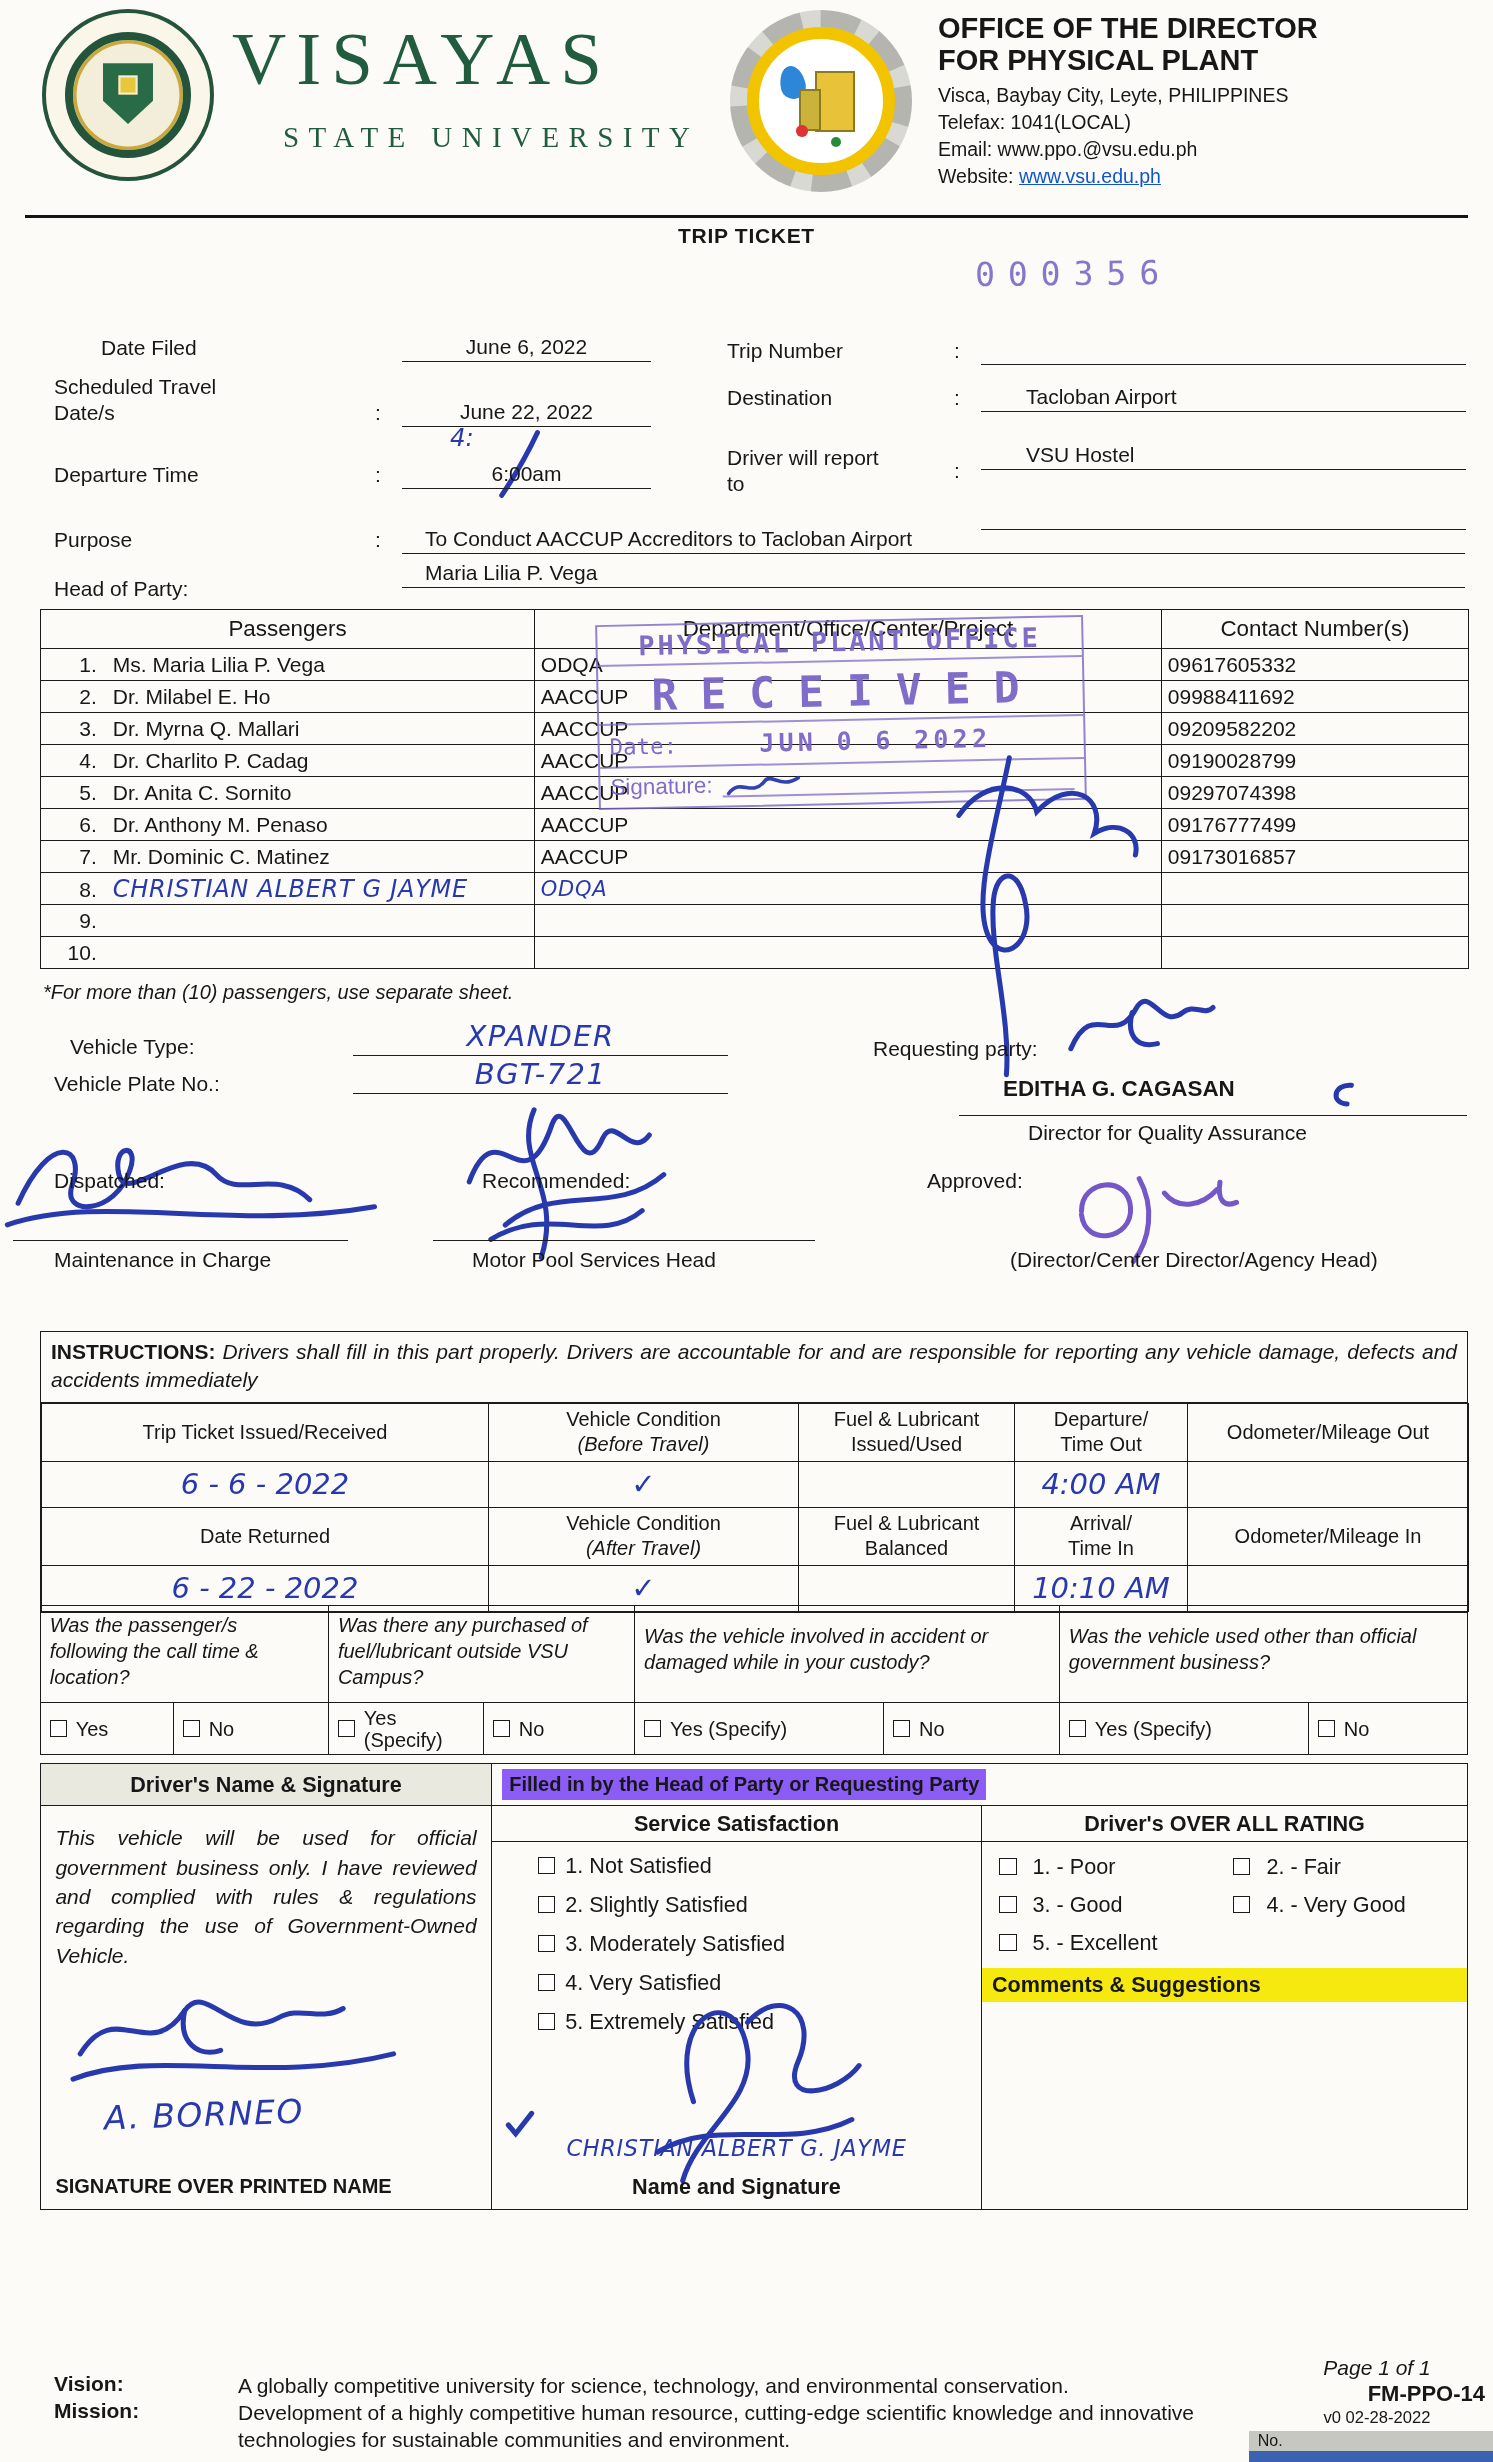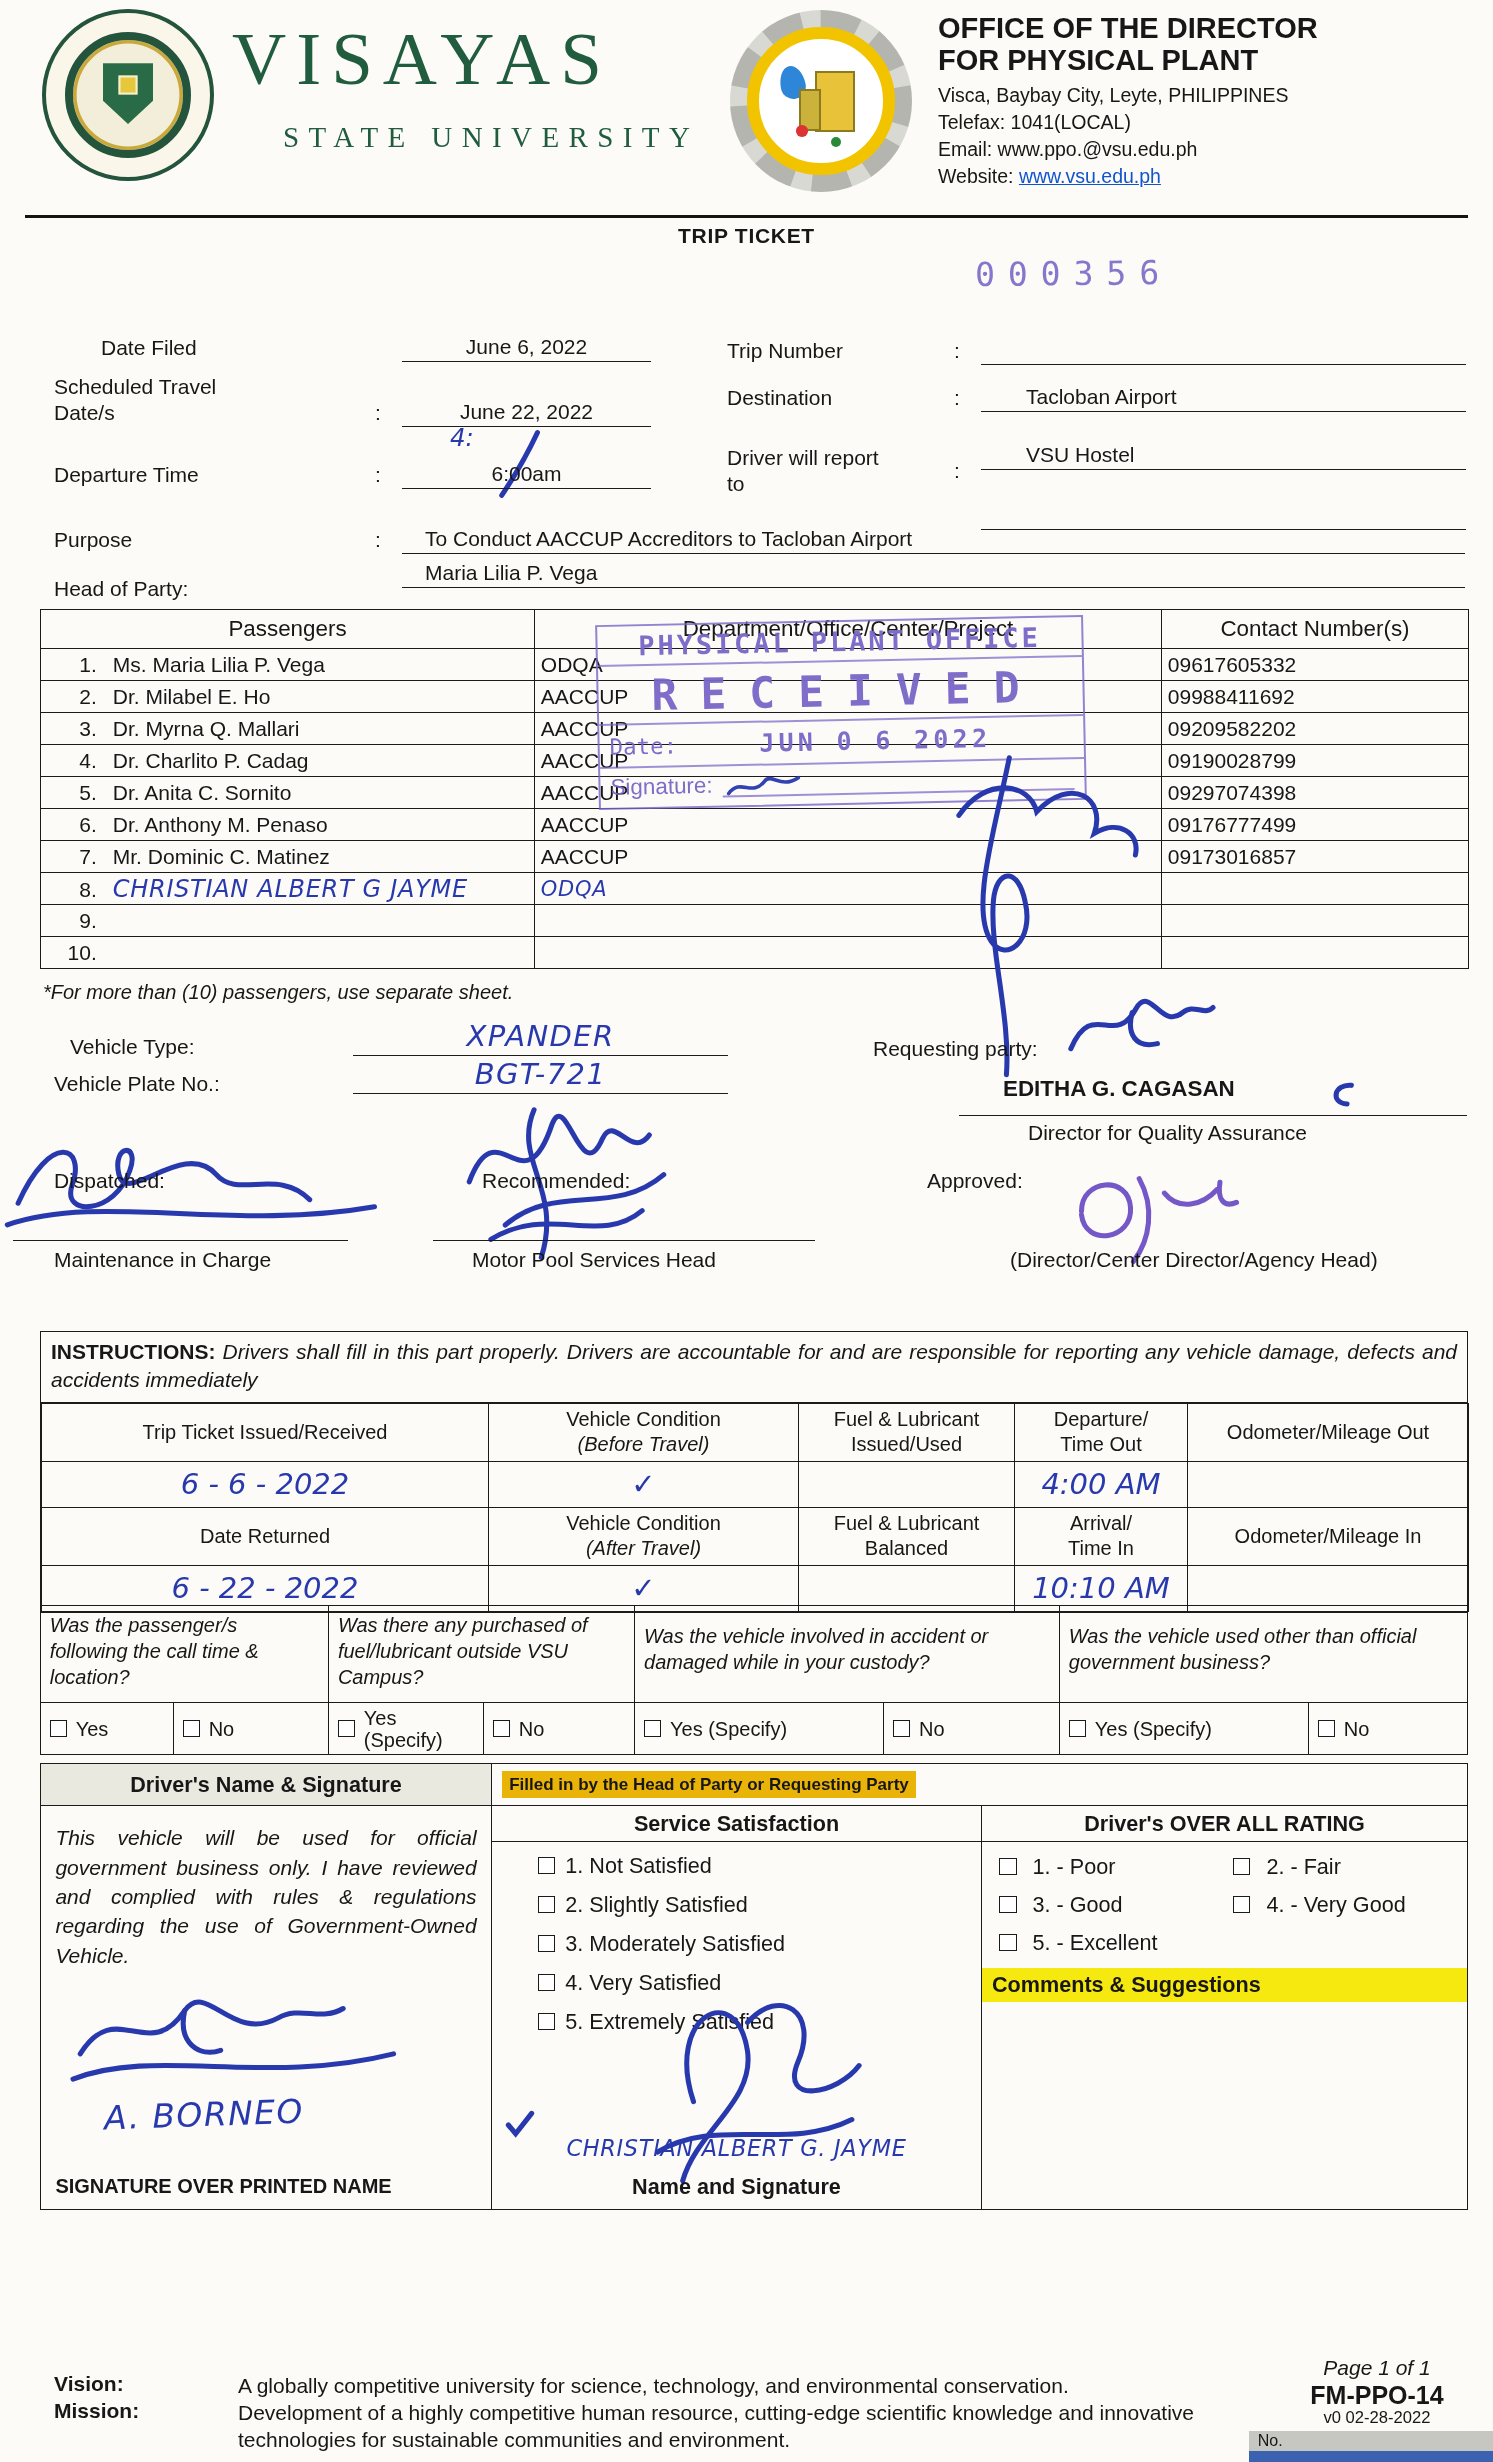--- a/index.html
+++ b/index.html
@@ -87,39 +87,39 @@
 
   
   .dwrap { position:absolute; left:40px; top:1763px; width:1428px; height:447px; border:1.4px solid #1b1b1b; display:flex; }
   .dleft { width:451px; border-right:1.4px solid #1b1b1b; position:relative; }
   .dleft-h { height:42px; border-bottom:1.4px solid #1b1b1b; display:flex; align-items:center; justify-content:center; font-weight:bold; font-size:21.6px; background:#eae9e0; }
   .dstmt { font-style:italic; font-size:21px; padding:17.3px 14.4px 0; text-align:justify; line-height:1.4; }
   .dname { position:absolute; left:63px; bottom:75px; font-size:33px; transform:rotate(-2deg); letter-spacing:1.4px; }
   .dcaption { position:absolute; left:14.4px; bottom:11.5px; font-weight:bold; font-size:20px; }
   .dright { flex:1; display:flex; flex-direction:column; }
   .fill-bar { height:42px; border-bottom:1.4px solid #1b1b1b; display:flex; align-items:center; padding-left:10px; }
-  .fill-bar span { background:#eab308; font-weight:bold; font-size:17px; padding:3.6px 7.2px; }
+  .fill-bar span { background:#8b5cf6; font-weight:bold; font-size:20px; padding:3.6px 7.2px; }
   .dcols { flex:1; display:flex; }
   .scol { width:490px; border-right:1.4px solid #1b1b1b; position:relative; }
   .scol-h, .rcol-h { height:36px; border-bottom:1.4px solid #1b1b1b; display:flex; align-items:center; justify-content:center; font-weight:bold; font-size:21.6px; }
   .opt { display:flex; align-items:center; gap:10px; height:39px; padding-left:46px; font-size:21.6px; }
   .rcol { flex:1; position:relative; }
   .ropts { display:flex; flex-wrap:wrap; padding:5.8px 0 0 17.3px; }
   .ropt { width:50%; display:flex; align-items:center; gap:16px; height:38px; font-size:21.6px; }
   .ropt.full { width:100%; }
   .comments-bar { margin-top:5.8px; background:#f6e90f; font-weight:bold; font-size:21.6px; padding:4.3px 10px; }
   .head-name { position:absolute; left:0; bottom:48px; width:100%; text-align:center; font-size:22.4px; letter-spacing:0.7px; }
   .head-caption { position:absolute; left:0; bottom:8.7px; width:100%; text-align:center; font-weight:bold; font-size:21.6px; }
 
   
   .footer { position:absolute; left:0; top:2359px; width:1493px; height:104px; }
   .f-lbl { position:absolute; font-weight:bold; font-size:21px; }
   .f-txt { position:absolute; font-size:21px; line-height:1.3; }
   .f-page { position:absolute; left:1269px; top:-2.9px; width:216px; text-align:center; font-style:italic; font-size:21px; }
-  .f-code { position:absolute; left:1269px; top:21.6px; width:216px; text-align:center; font-weight:bold; font-size:25px; }
+  .f-code { position:absolute; left:1269px; top:21.6px; width:216px; text-align:right; font-weight:bold; font-size:22px; }
   .f-ver { position:absolute; left:1269px; top:49px; width:216px; text-align:center; font-size:16.6px; }
   .f-gray { position:absolute; left:1249px; top:72px; width:244px; height:20px; background:#c7c7c2; font-size:16px; display:flex; align-items:center; padding-left:8.7px; }
   .f-blue { position:absolute; left:1249px; top:92px; width:244px; height:11.5px; background:#3a62b0; }
 
   svg.sig { position:absolute; overflow:visible; }
   svg.sig path { fill:none; stroke:#2839ae; stroke-width:7; stroke-linecap:round; }
   svg.sig.purple path { stroke:#7458c8; }
 </style>
 </head>
 <body>

